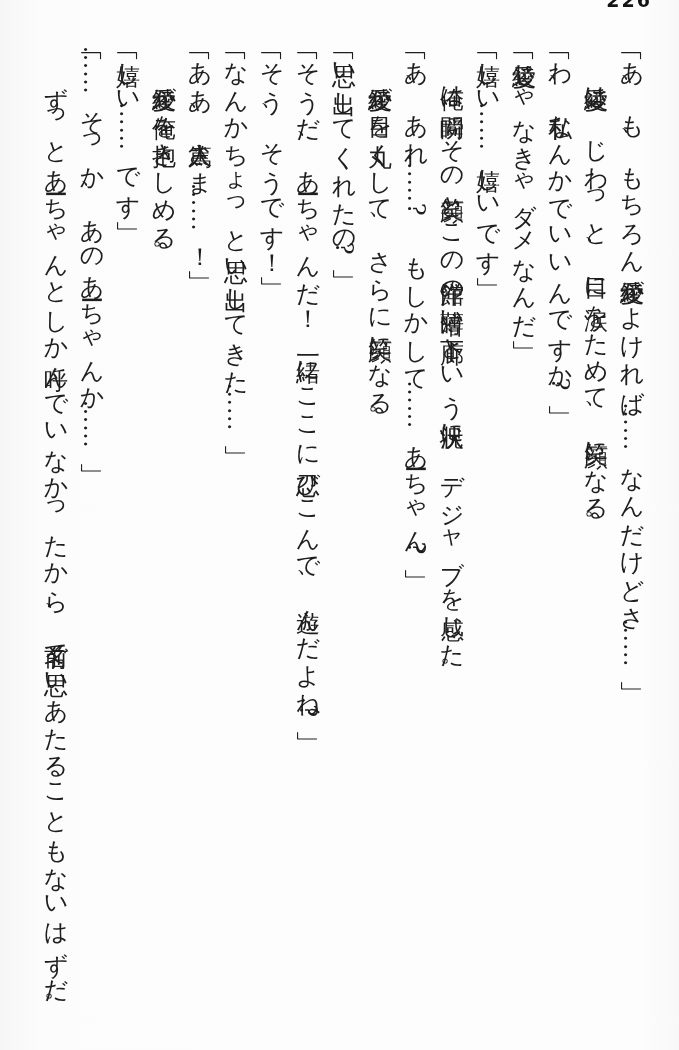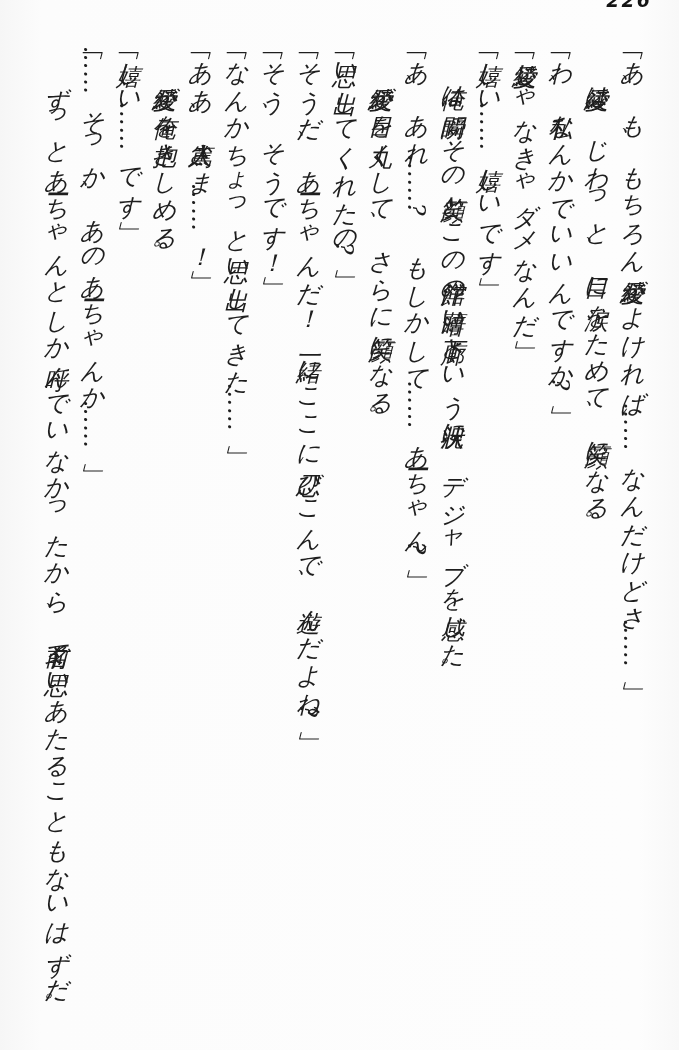--- a/index.html
+++ b/index.html
@@ -9,21 +9,20 @@
     height: 1050px;
     overflow: hidden;
     background: #fbfbfb;
   }
   .page {
     position: relative;
     width: 679px;
     height: 1050px;
     background: linear-gradient(90deg, #f6f6f6 0%, #fcfcfc 6%, #fdfdfd 94%, #f8f8f8 100%);
     font-family: "DejaVu Serif", "Liberation Serif", serif;
-    font-style: italic;
   }
   .page-number {
     position: absolute;
     top: -11px;            
     right: 27px;
     font-family: "DejaVu Sans", "Liberation Sans", sans-serif;
     font-size: 19px;
     font-weight: bold;
     letter-spacing: 2px;
     color: #141414;

